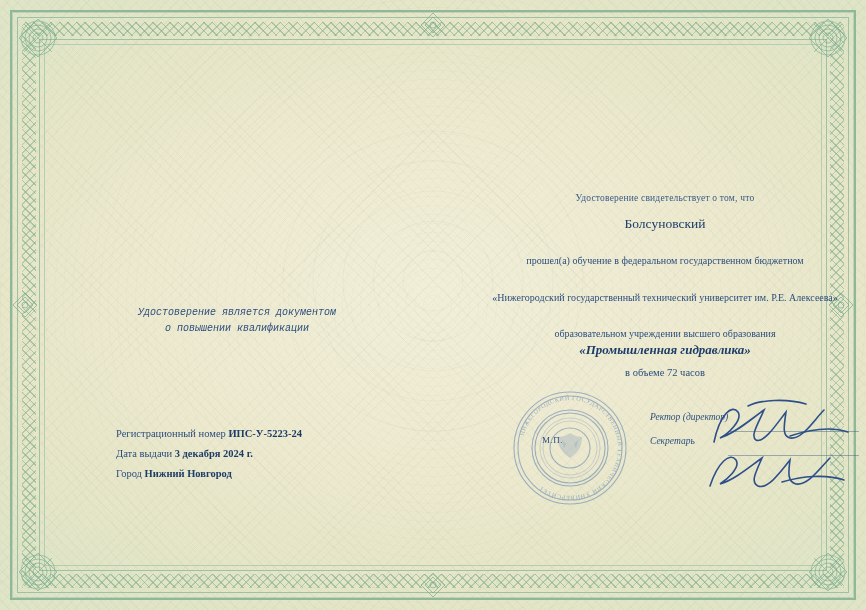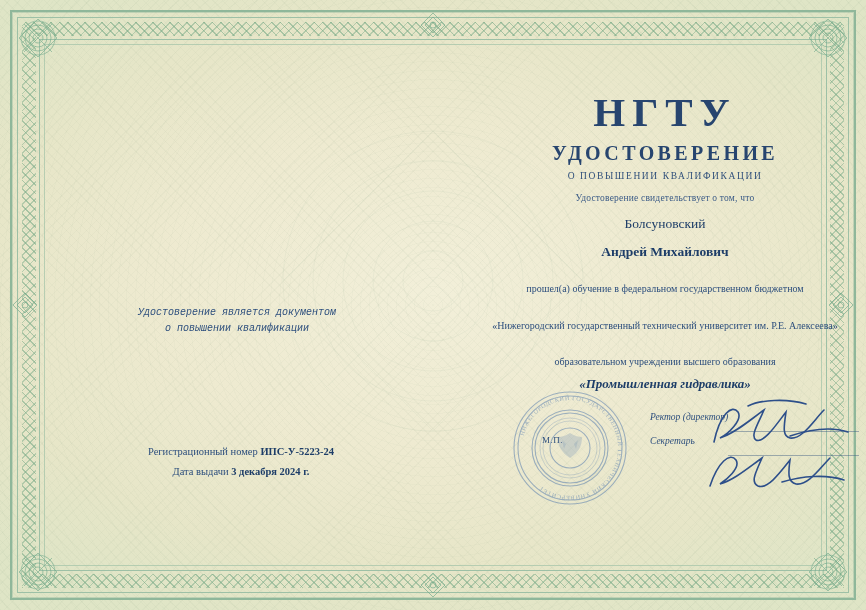--- a/index.html
+++ b/index.html
@@ -180,21 +180,20 @@
     font-size: 10px;
     line-height: 1.45;
     color: #2c4e7d;
   }
   .program-label {
     margin-top: 7px;
     font-size: 10px;
     color: #2c4e7d;
   }
   .program-name {
-    margin-top: 6px;
     font-size: 13px;
     font-weight: bold;
     font-style: italic;
     color: #1d3d68;
   }
   .hours {
     margin-top: 9px;
     font-size: 10.5px;
     color: #2c4e7d;
   }
@@ -208,23 +207,23 @@
     font-size: 10px;
     line-height: 1.55;
     color: #2c4e7d;
     font-style: italic;
     font-family: Liberation Mono, monospace;
   }
 
   .footer-left {
     position: absolute;
     left: 66px;
-    top: 396px;
+    top: 378px;
     width: 250px;
-    text-align: center;
+    text-align: left;
     color: #27456f;
   }
   .footer-row {
     font-size: 10.5px;
     margin-bottom: 9px;
     white-space: nowrap;
   }
   .footer-row .lbl { color: #2c4e7d; }
   .footer-row .val { font-weight: bold; color: #1d3d68; }
 
@@ -363,49 +362,48 @@
       <circle cx="165" cy="165" r="90"></circle>
       <circle cx="165" cy="165" r="60"></circle>
       <circle cx="165" cy="165" r="30"></circle>
       <path d="M165 15 L315 165 L165 315 L15 165 Z"></path>
       <path d="M60 60 L270 270 M270 60 L60 270"></path>
     </g>
   </svg>
 
   <div class="content">
 
-    <div class="header">
-      <div class="org-title">НГТУ</div>
-      <div class="doc-title">УДОСТОВЕРЕНИЕ</div>
-      <div class="doc-subtitle">О ПОВЫШЕНИИ КВАЛИФИКАЦИИ</div>
-    </div>
 
     <div class="body-block">
       <div class="attest-line">Удостоверение свидетельствует о том, что</div>
       <div class="surname">Болсуновский</div>
-      <div class="firstname">Андрей Михайлович</div>
       <div class="studied">прошел(а) обучение в федеральном государственном бюджетном</div>
       <div class="studied">«Нижегородский государственный технический университет им. Р.Е. Алексеева»</div>
       <div class="studied">образовательном учреждении высшего образования</div>
       <div class="program-name">«Промышленная гидравлика»</div>
+      <div class="hours">в объеме 72 часов</div>
     </div>
 
     <div class="left-note">
       <div>Удостоверение является документом</div>
       <div>о повышении квалификации</div>
     </div>
 
     <div class="footer-left">
       <div class="footer-row">
         <span class="lbl">Регистрационный номер</span>
         <span class="val">ИПС-У-5223-24</span>
       </div>
       <div class="footer-row">
         <span class="lbl">Дата выдачи</span>
         <span class="val">3 декабря 2024 г.</span>
+      </div>
+      <div class="footer-row">
+        <span class="lbl">Город</span>
+        <span class="val">Нижний Новгород</span>
       </div>
     </div>
 
     <svg class="seal" viewBox="0 0 120 120">
       <defs>
         <path id="sealArcOuter" d="M 60,60 m -48,0 a 48,48 0 1,1 96,0 a 48,48 0 1,1 -96,0"></path>
       </defs>
       <g fill="none" stroke="#5a7fae" stroke-width="1.1">
         <circle cx="60" cy="60" r="56"></circle>
         <circle cx="60" cy="60" r="52"></circle>

